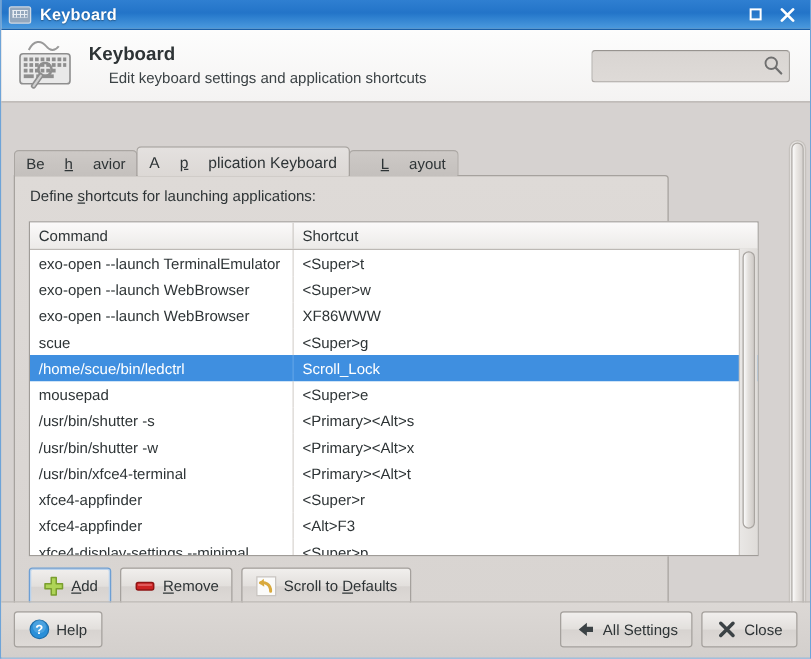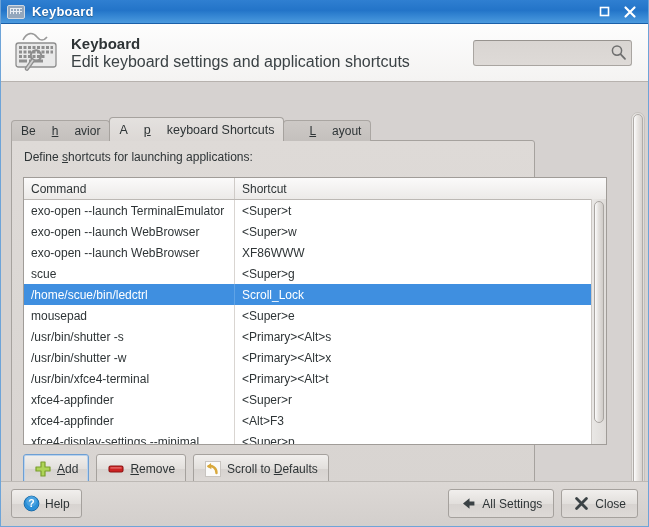--- a/index.html
+++ b/index.html
@@ -88,24 +88,25 @@
   }
   .hb-icon { width: 52px; height: 46px; flex: none; margin-right: 8px; }
   .hb-text { flex: 1; }
   .hb-title {
     font-size: 15px;
     font-weight: bold;
     color: #2e3436;
     line-height: 18px;
   }
   .hb-sub {
-    font-size: 16px;
+    font-size: 12px;
     color: #3b4245;
     line-height: 16px;
     margin-top: 1px;
+    margin-left: 16px;
   }
   .searchwrap {
     position: relative;
     width: 159px;
     height: 26px;
     flex: none;
     margin-right: 4px;
   }
   .searchwrap input {
     width: 100%;
@@ -410,21 +411,21 @@
 
     <div class="tabstrip">
       <div class="tab">
         <span>Be</span>
           <span class="mn">h</span>
           <span>avior</span>
       </div>
       <div class="tab active">
         <span>A</span>
           <span class="mn">p</span>
-          <span>keyboard Shortcuts</span>
+          <span>plication Keyboard</span>
       </div>
       <div class="tab">
         <span></span>
           <span class="mn">L</span>
           <span>ayout</span>
       </div>
     </div>
 
     <div class="panel">
 

